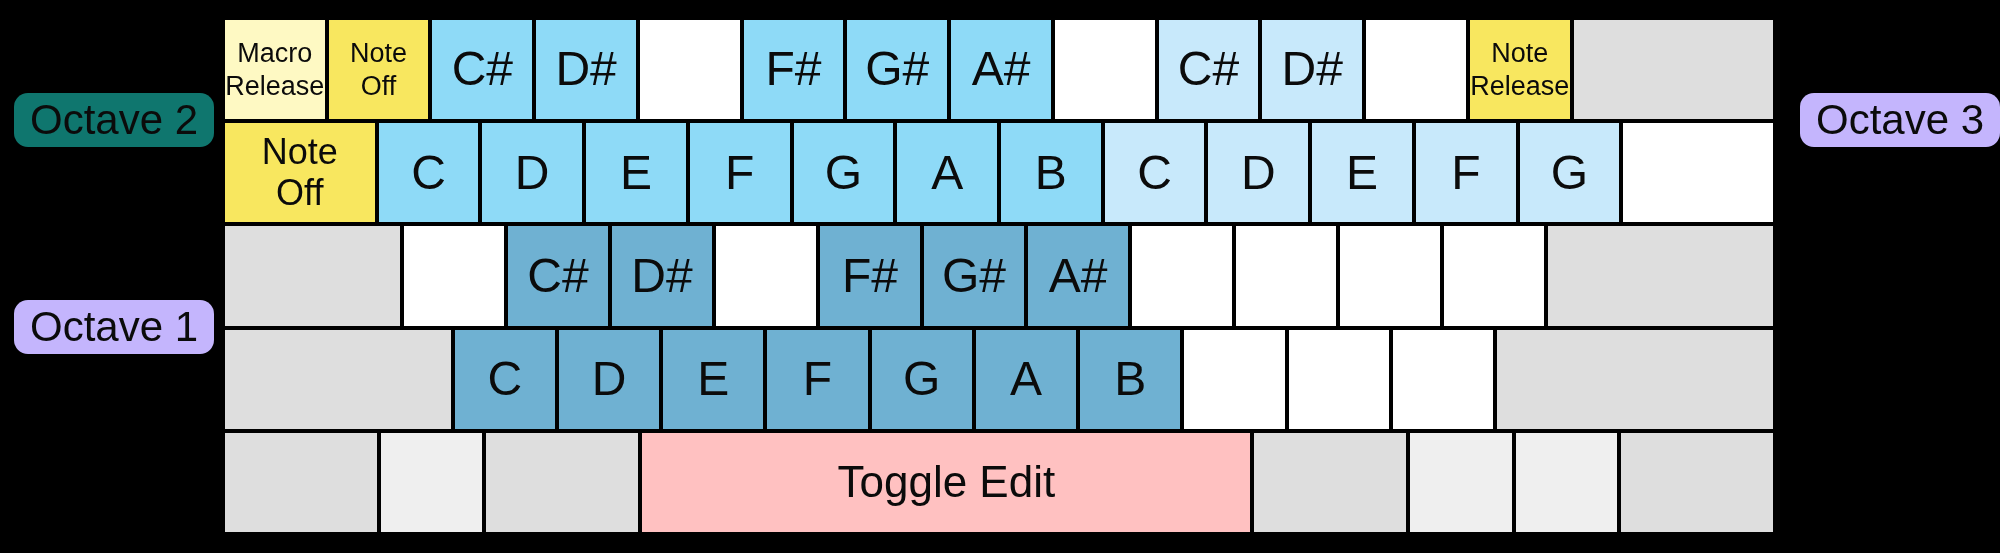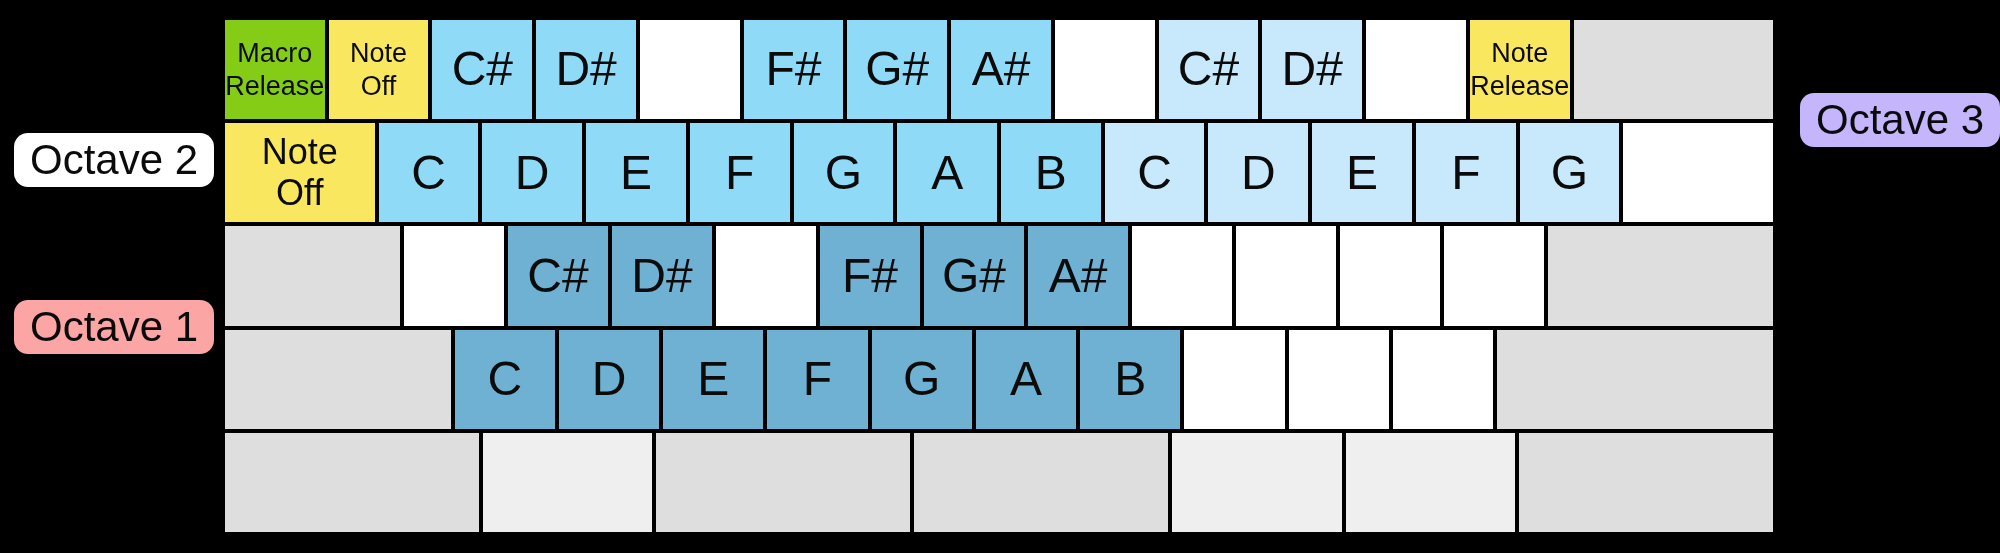--- a/index.html
+++ b/index.html
@@ -48,26 +48,26 @@
     color: var(--text, #0b0b0b);
   }
   .pill-oct2 { left: 14px;  top: 93px;  }
   .pill-oct1 { left: 14px;  top: 300px; }
   .pill-oct3 { left: 1800px; top: 93px; }
 </style>
 </head>
 <body>
 
 <div class="stage">
-  <div class="pill pill-oct2" style="background: #ffffff; margin-top: 40px;">Octave 2</div>
-  <div class="pill pill-oct1" style="background: #fca5a5;">Octave 1</div>
+  <div class="pill pill-oct2" style="background: #0f766e;">Octave 2</div>
+  <div class="pill pill-oct1" style="background: #c4b5fd;">Octave 1</div>
   <div class="pill pill-oct3" style="background: #c4b5fd;">Octave 3</div>
   <div class="keyboard">
       <div class="kb-row">
-        <div class="key sz-sm" style="flex: 1 1 0px; background: #84cc16;">
+        <div class="key sz-sm" style="flex: 1 1 0px; background: #fef9c3;">
           <span>Macro</span>
           <span>Release</span>
         </div>
         <div class="key sz-sm" style="flex: 1 1 0px; background: rgb(248, 231, 95);">
           <span>Note</span>
           <span>Off</span>
         </div>
         <div class="key sz-lg" style="flex: 1 1 0px; background: rgb(142, 218, 247);">
           <span>C#</span>
         </div>
@@ -191,19 +191,22 @@
         </div>
         <div class="key" style="flex: 1 1 0px; background: rgb(255, 255, 255);"></div>
         <div class="key" style="flex: 1 1 0px; background: rgb(255, 255, 255);"></div>
         <div class="key" style="flex: 1 1 0px; background: rgb(255, 255, 255);"></div>
         <div class="key" style="flex: 2.75 1 0px; background: rgb(222, 222, 222);"></div>
       </div>
       <div class="kb-row">
         <div class="key" style="flex: 1.5 1 0px; background: rgb(222, 222, 222);"></div>
         <div class="key" style="flex: 1 1 0px; background: rgb(239, 239, 239);"></div>
         <div class="key" style="flex: 1.5 1 0px; background: rgb(222, 222, 222);"></div>
+        <div class="key sz-xl" style="flex: 6 1 0px; background: rgb(255, 193, 193);">
+          <span>Toggle Edit</span>
+        </div>
         <div class="key" style="flex: 1.5 1 0px; background: rgb(222, 222, 222);"></div>
         <div class="key" style="flex: 1 1 0px; background: rgb(239, 239, 239);"></div>
         <div class="key" style="flex: 1 1 0px; background: rgb(239, 239, 239);"></div>
         <div class="key" style="flex: 1.5 1 0px; background: rgb(222, 222, 222);"></div>
       </div>
     </div>
 </div>
 
 </body></html>

